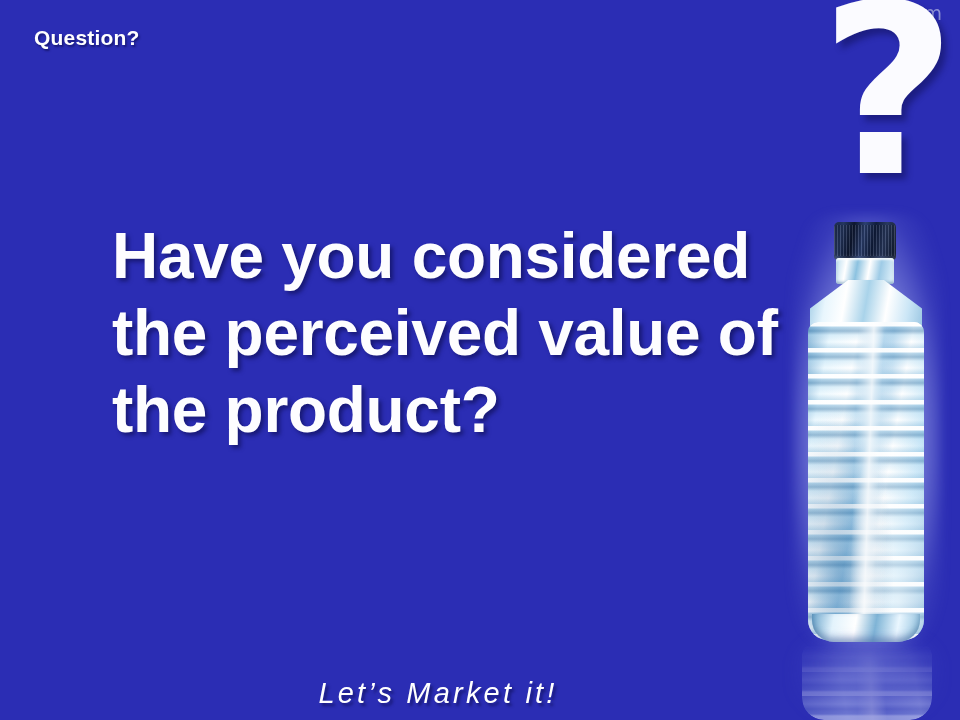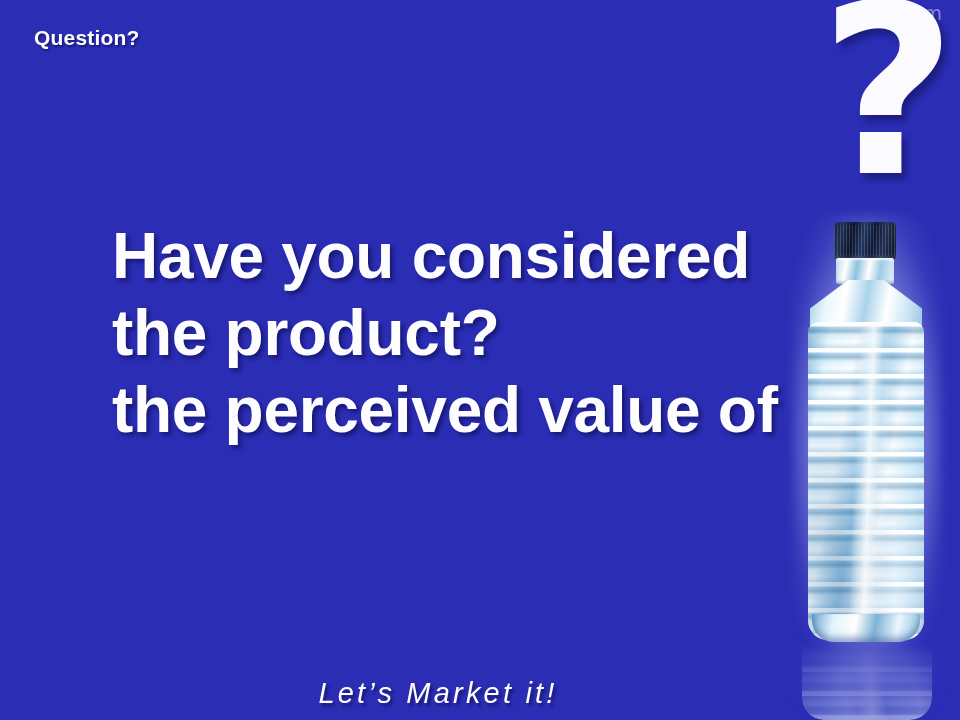--- a/index.html
+++ b/index.html
@@ -277,22 +277,22 @@
 <div id="slide">
 
   <div class="slide-header">Question?</div>
 
   <div class="corner-mark">m</div>
 
   <div class="question-glyph">?</div>
 
   <div class="body-copy">
     <span class="line">Have you considered</span>
+    <span class="line">the perceived value of</span>
     <span class="line">the product?</span>
-    <span class="line">the perceived value of</span>
   </div>
 
   <div class="bottle-figure">
     <div class="bottle-glow"></div>
     <div class="bottle">
       <div class="bottle-cap"></div>
       <div class="bottle-neck"></div>
       <div class="bottle-shoulder"></div>
       <div class="bottle-body"></div>
       <div class="bottle-base"></div>

